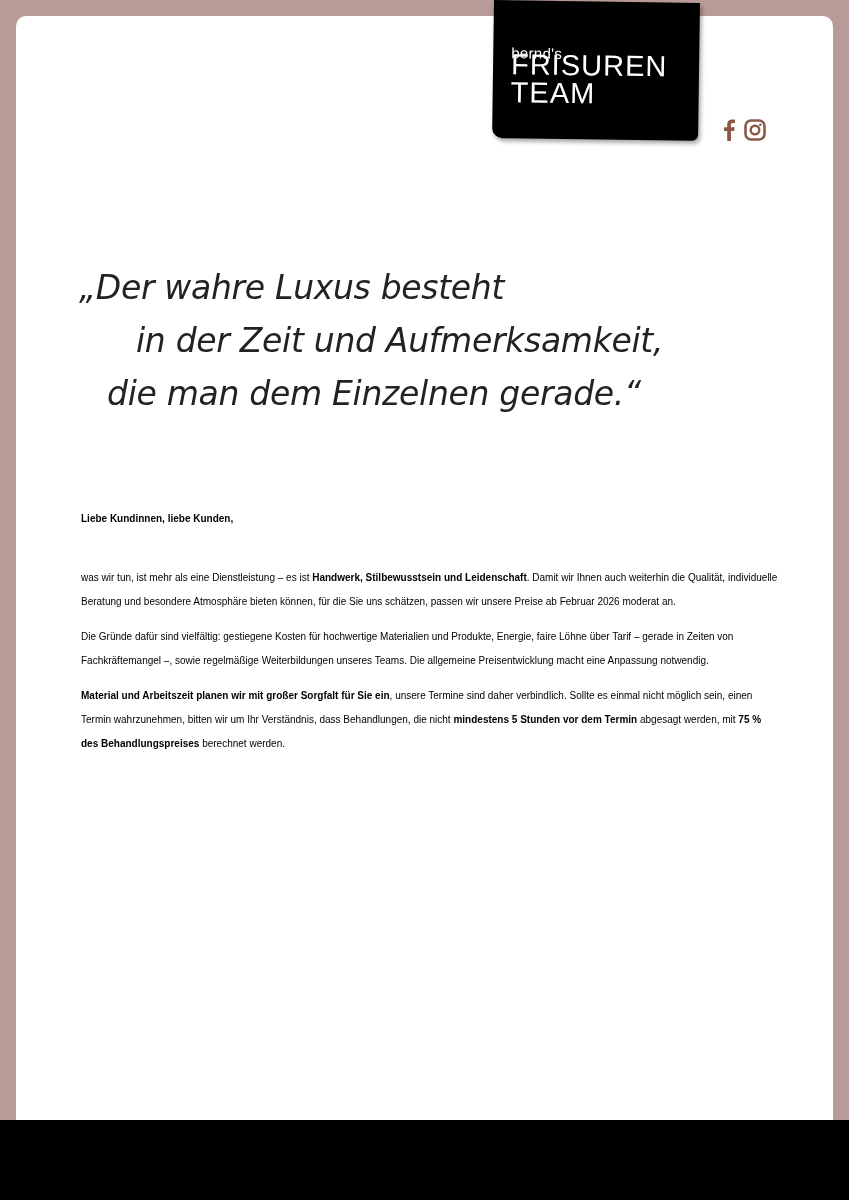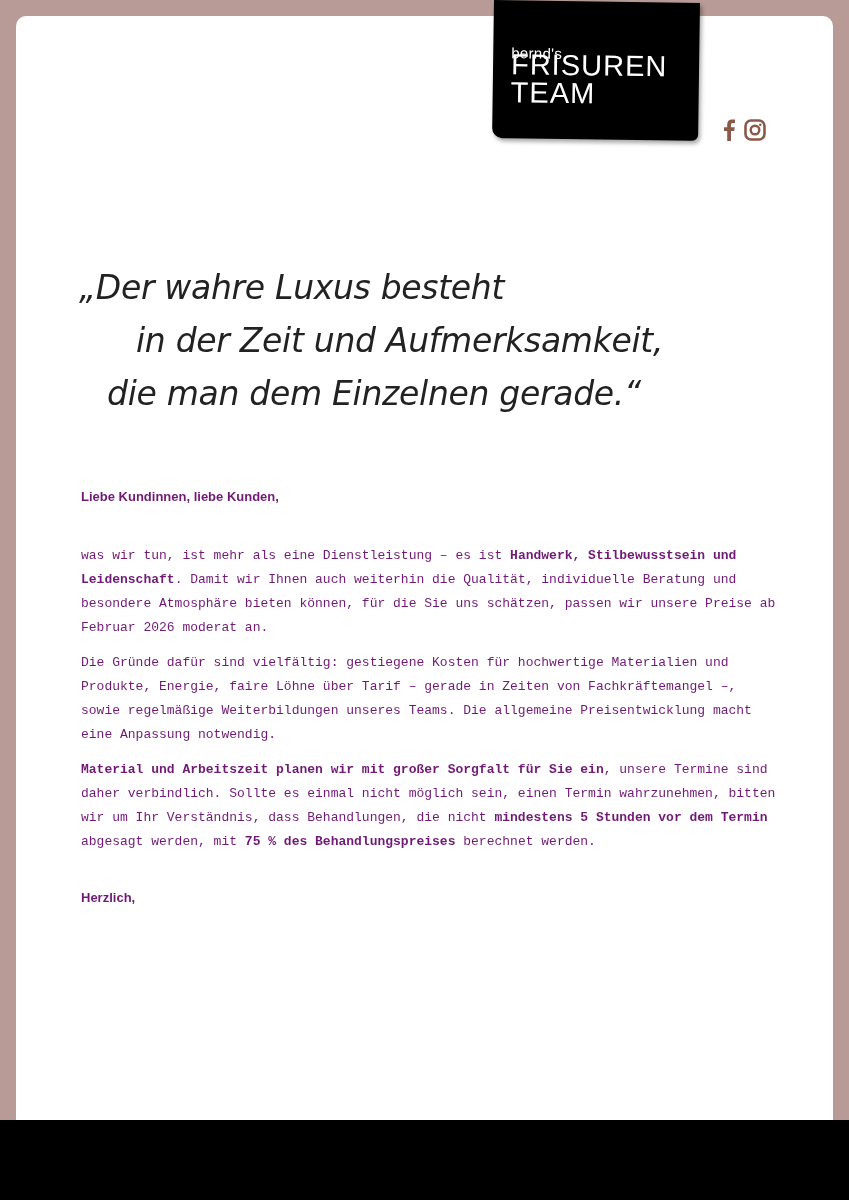--- a/index.html
+++ b/index.html
@@ -32,27 +32,27 @@
     .quote {
       position:absolute; left:0; top:0; width:849px;
       font-family: "DejaVu Sans", sans-serif; font-style:italic; font-weight:normal;
       font-size:33px; color:#222; letter-spacing:-0.3px;
     }
     .quote div { position:absolute; white-space:nowrap; }
     .q1 { left:79px; top:268px; }
     .q2 { left:136px; top:321px; }
     .q3 { left:107px; top:374px; }
     .body-text {
-      position:absolute; left:81px; top:485px; width:700px;
-      font-size:13px; line-height:24px; color:#701a75;
+      position:absolute; left:81px; top:507px; width:700px;
+      font-size:10px; line-height:24px; color:#000000;
     }
     .body-text p { margin:0; }
     .body-text b { font-weight:bold; }
     .greeting { margin-bottom:35px !important; }
-    .para { margin-bottom:11px !important;font-family:Liberation Mono, monospace; }
+    .para { margin-bottom:11px !important; }
     .sig { margin-top:32px !important; }
   </style>
 </head>
 <body>
 
 <div class="card"></div>
 
 <div class="logo">
   <div class="small">bernd's</div>
   <div class="big1">FRISUREN</div>
@@ -83,16 +83,15 @@
 <div class="body-text">
   <p class="greeting"><b>Liebe Kundinnen, liebe Kunden,</b></p>
 
   <p class="para"><span>was wir tun, ist mehr als eine Dienstleistung – es ist </span><b>Handwerk, Stilbewusstsein und Leidenschaft</b><span>. Damit wir Ihnen auch weiterhin die Qualität, individuelle Beratung und besondere Atmosphäre bieten können, für die Sie uns schätzen, passen wir unsere Preise ab Februar 2026 moderat an.</span></p>
 
   <p class="para">Die Gründe dafür sind vielfältig: gestiegene Kosten für hochwertige Materialien und Produkte, Energie, faire Löhne über Tarif – gerade in Zeiten von Fachkräftemangel –, sowie regelmäßige Weiterbildungen unseres Teams. Die allgemeine Preisentwicklung macht eine Anpassung notwendig.</p>
 
   <p class="para"><b>Material und Arbeitszeit planen wir mit großer Sorgfalt für Sie ein</b><span>, unsere Termine sind daher verbindlich. Sollte es einmal nicht möglich sein, einen Termin wahrzunehmen, bitten wir um Ihr Verständnis, dass Behandlungen, die nicht </span><b>mindestens 5 Stunden vor dem Termin</b><span> abgesagt werden, mit </span><b>75 % des Behandlungspreises</b><span> berechnet werden.</span></p>
 
 
-  <p class="sig"><b>Herzlich,</b></p>
 </div>
 
 <div class="bottom-bar"></div>
 
 </body></html>

